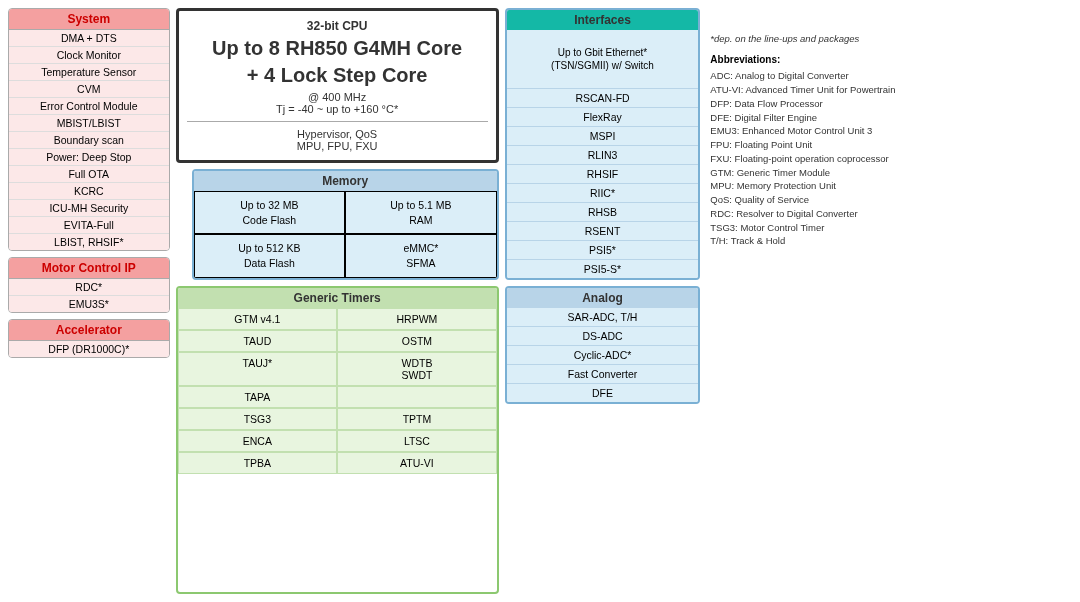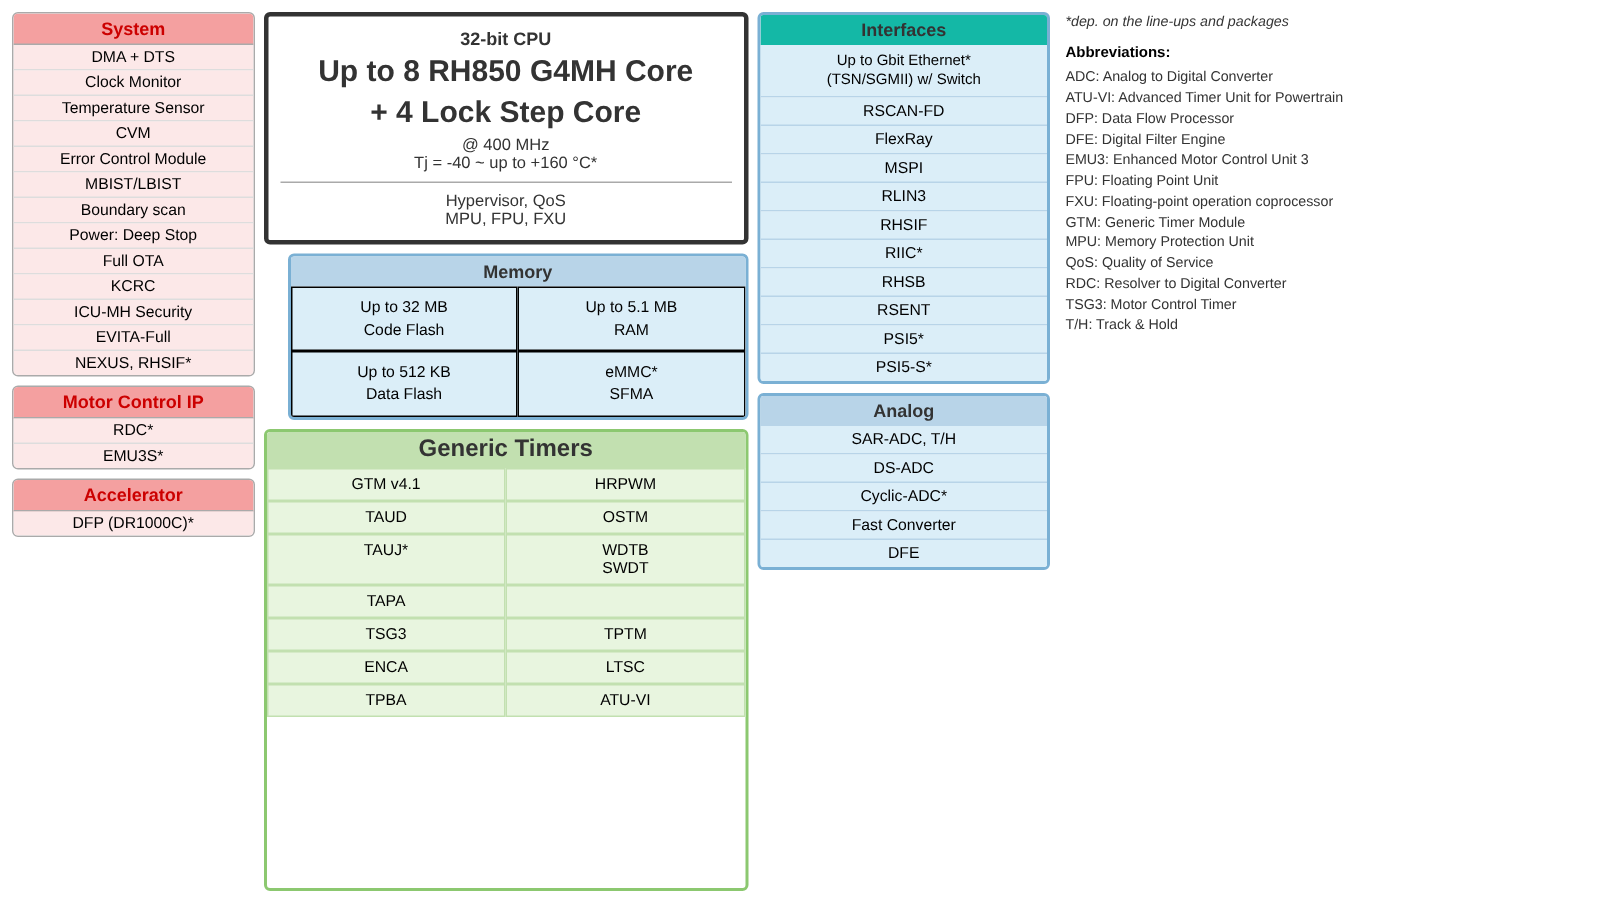--- a/index.html
+++ b/index.html
@@ -123,21 +123,21 @@
       border: 2px solid #8cc870;
       border-radius: 4px;
       overflow: hidden;
       background: #fff;
       flex: 1;
     }
     .timers-header {
       background: #c2e0b0;
       text-align: center;
       font-weight: bold;
-      font-size: 16px;
+      font-size: 12px;
       padding: 3px;
       color: #333;
     }
     .timers-grid {
       display: grid;
       grid-template-columns: 1fr 1fr;
       gap: 0;
     }
     .timer-cell {
       background: #e8f5df;
@@ -171,21 +171,21 @@
       background: #dbeef8;
       text-align: center;
       padding: 3px 4px;
       border-bottom: 1px solid #b8d4e8;
       font-size: 10.5px;
     }
     .interface-item:last-child { border-bottom: none; }
     .interface-item-wide {
       background: #dbeef8;
       text-align: center;
-      padding: 4px 4px;
+      padding: 16px 4px;
       border-bottom: 1px solid #b8d4e8;
       font-size: 10px;
       line-height: 1.3;
     }
     .analog-box {
       border: 2px solid #7ab0d4;
       border-radius: 4px;
       overflow: hidden;
     }
     .analog-header {
@@ -206,20 +206,21 @@
     .analog-item:last-child { border-bottom: none; }
 
     
     .abbrev-col {
       width: 280px;
       display: flex;
       flex-direction: column;
       font-size: 9.5px;
       line-height: 1.5;
       padding-left: 4px;
+      margin-top: 24px;
     }
     .dep-note {
       font-style: italic;
       color: #333;
       margin-bottom: 6px;
       font-size: 9.5px;
     }
     .abbrev-title {
       font-weight: bold;
       font-size: 10px;
@@ -245,21 +246,21 @@
       <div class="section-item">Temperature Sensor</div>
       <div class="section-item">CVM</div>
       <div class="section-item">Error Control Module</div>
       <div class="section-item">MBIST/LBIST</div>
       <div class="section-item">Boundary scan</div>
       <div class="section-item">Power: Deep Stop</div>
       <div class="section-item">Full OTA</div>
       <div class="section-item">KCRC</div>
       <div class="section-item">ICU-MH Security</div>
       <div class="section-item">EVITA-Full</div>
-      <div class="section-item">NEXUS, RHSIF*</div>
+      <div class="section-item">LBIST, RHSIF*</div>
     </div>
 
     <div class="section-box">
       <div class="section-header motor-header">Motor Control IP</div>
       <div class="section-item">RDC*</div>
       <div class="section-item">EMU3S*</div>
     </div>
 
     <div class="section-box">
       <div class="section-header accel-header">Accelerator</div>

